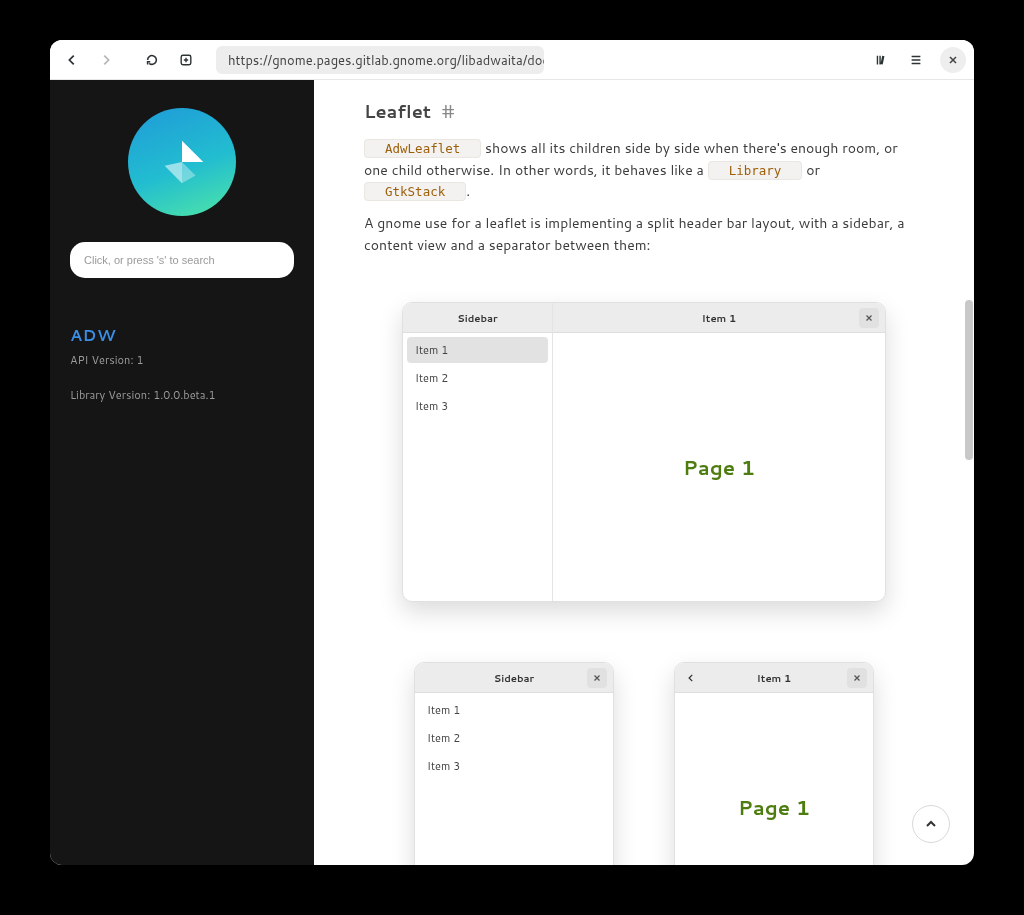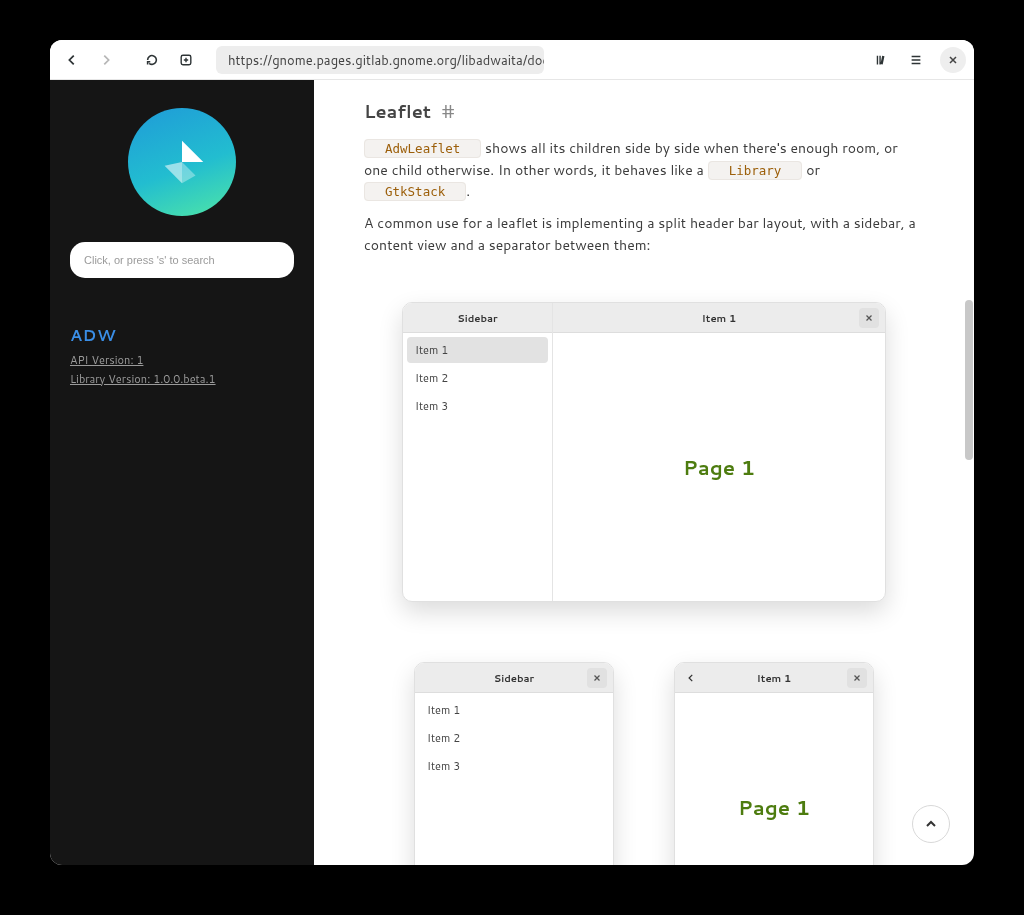--- a/index.html
+++ b/index.html
@@ -113,21 +113,20 @@
     font-weight: 700;
     color: #3a8ee6;
     letter-spacing: 0.5px;
   }
   .lib-meta {
     align-self: flex-start;
     font-size: 11px;
     color: #9a9a9a;
     margin-top: 6px;
     line-height: 1.5;
-    text-decoration: underline;
   }
 
   .main {
     flex: 1;
     overflow-y: auto;
     position: relative;
     padding: 18px 50px 40px 50px;
   }
   .main h2 {
     font-size: 18px;
@@ -304,35 +303,35 @@
       <div class="logo">
         <svg viewBox="0 0 60 60">
           <polygon points="30,8 52,30 30,30" fill="#ffffff"></polygon>
           <polygon points="30,30 30,52 12,34" fill="#ffffff" opacity="0.55"></polygon>
           <polygon points="30,30 44,44 30,52" fill="#ffffff" opacity="0.35"></polygon>
         </svg>
       </div>
       <input class="search-box" type="text" placeholder="Click, or press 's' to search" style="">
       <div class="lib-name">ADW</div>
       <div class="lib-meta">API Version: 1</div>
-      <div class="lib-meta" style="margin-top:2px">Library Version: 1.0.0.beta.1</div>
+      <div class="lib-meta" style="margin-top:18px">Library Version: 1.0.0.beta.1</div>
     </div>
 
     <div class="main">
 
       <h2>
         <span>Leaflet</span>
         <span class="anchor">#</span>
       </h2>
 
       <p>
         <code>AdwLeaflet</code><span> shows all its children side by side when there's enough room, or one child otherwise. In other words, it behaves like a </span><code>Library</code><span> or </span><code>GtkStack</code><span>.</span>
       </p>
 
-      <p>A common use for a leaflet is implementing a split header bar layout, with a sidebar, a content view and a separator between them:</p>
+      <p>A gnome use for a leaflet is implementing a split header bar layout, with a sidebar, a content view and a separator between them:</p>
 
       <div class="figure-row">
         <div class="app-mock mock-wide">
           <div class="mock-sidebar">
             <div class="mock-header">
               <span>Sidebar</span>
             </div>
             <div class="mock-list">
               <div class="row selected">Item 1</div>
               <div class="row">Item 2</div>

